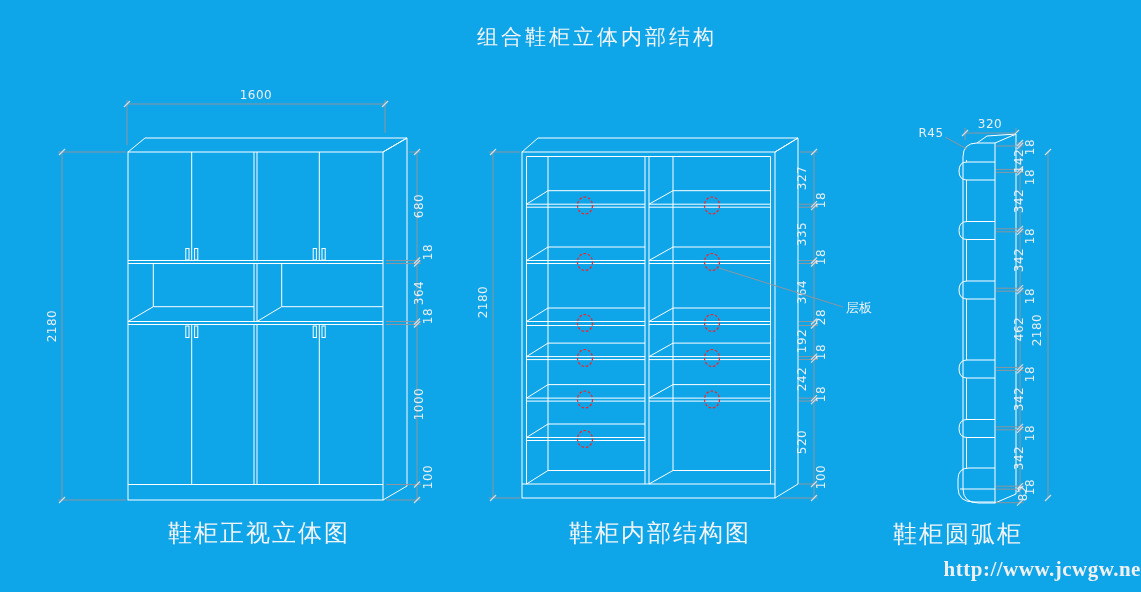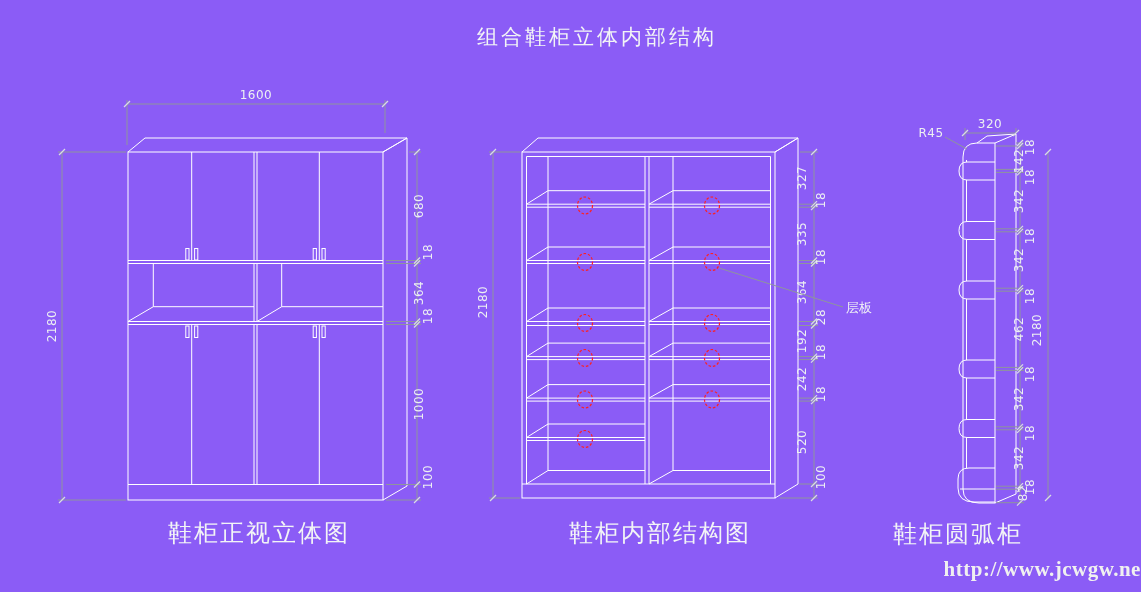--- a/index.html
+++ b/index.html
@@ -1,16 +1,16 @@
 <!DOCTYPE html>
 <html><head>
 <meta charset="utf-8">
 <style>
   html,body{margin:0;padding:0;background:#14181d;}
-  #canvas{position:relative;width:1141px;height:592px;background:#8b5cf6;overflow:hidden;
+  #canvas{position:relative;width:1141px;height:592px;background:#0ea5e9;overflow:hidden;
           font-family:"DejaVu Sans",sans-serif;}
   svg{position:absolute;left:0;top:0;}
   .wline{stroke:#ffffff;stroke-width:1;fill:none;}
   .gline{stroke:#8f959c;stroke-width:1;fill:none;}
   .tick{stroke:#d9dde2;stroke-width:1.2;fill:none;}
   .redc{stroke:#ff2020;stroke-width:1.2;fill:none;stroke-dasharray:2.6 1.9;}
   .dimt{fill:#eceff2;font-size:12px;font-family:"DejaVu Sans",sans-serif;letter-spacing:.5px;}
   .cjk{fill:#f2f4f6;font-family:"DejaVu Sans",sans-serif;}
   .title-t{font-size:21px;letter-spacing:3px;}
   .label-t{font-size:24px;letter-spacing:2px;}

